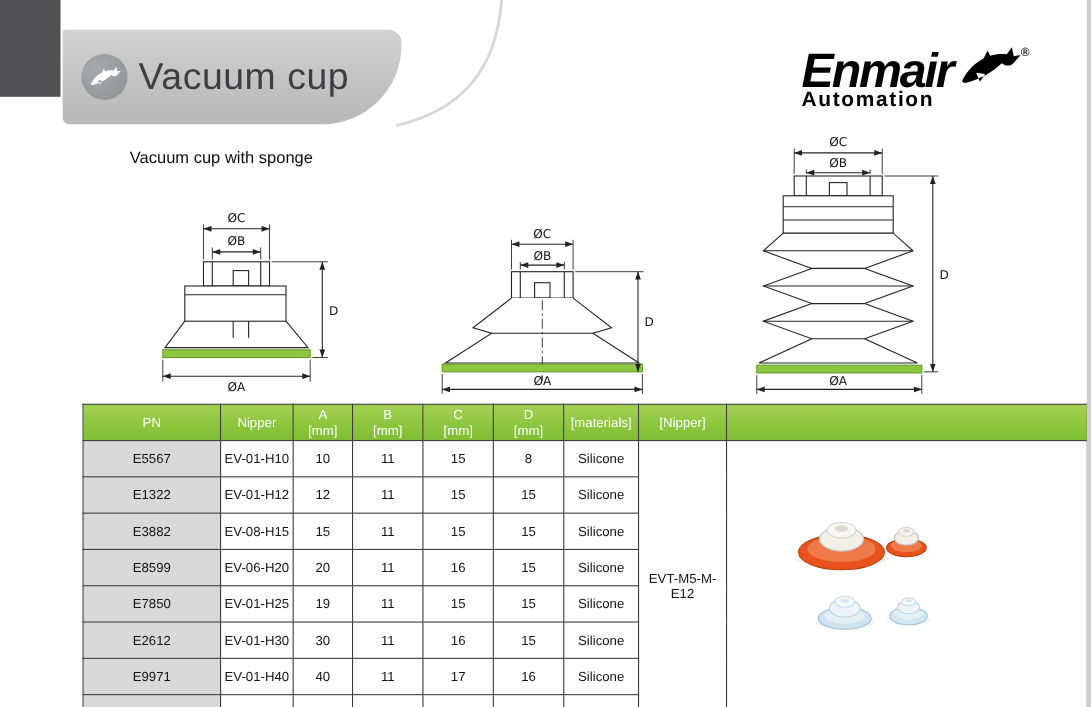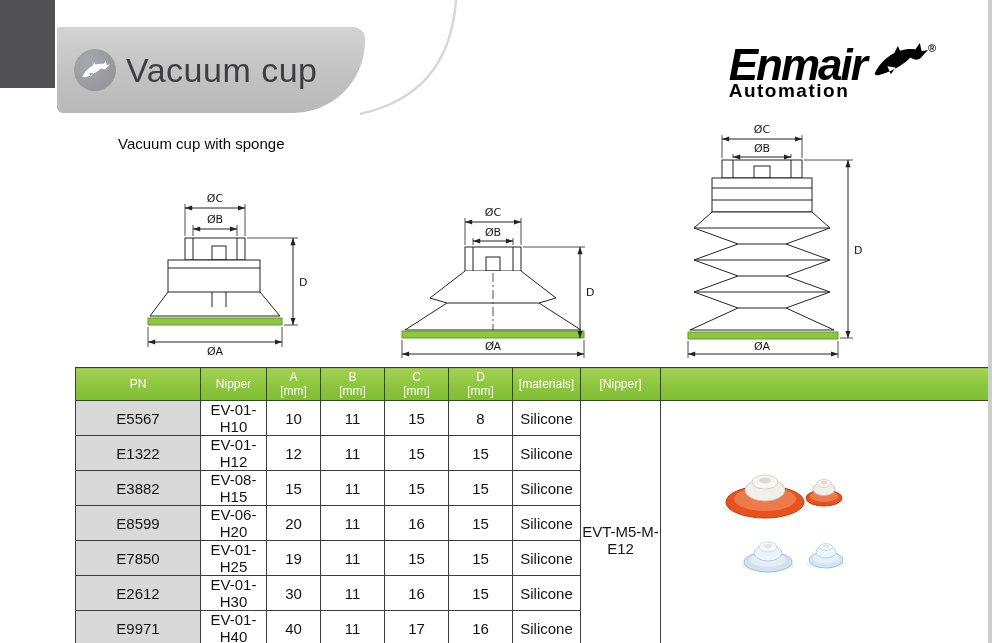--- a/index.html
+++ b/index.html
@@ -38,21 +38,21 @@
   .dashline { stroke:#232323; stroke-width:.8; stroke-dasharray:9 3 2 3; }
   text.dim { font-family:"DejaVu Sans","Liberation Sans",sans-serif; font-size:11px; fill:#141414; text-anchor:middle; }
   .spec-table { position:absolute; left:75px; top:367px; width:913px; border-collapse:collapse; table-layout:fixed; }
   .spec-table th {
     background:linear-gradient(180deg,#a5d052 0%,#8cc63e 55%,#80bd34 100%);
     color:#fff; font-weight:normal; font-size:12px; line-height:1.2;
     border:1px solid #3c3c3c; height:33px; text-align:center; vertical-align:middle;
   }
   .spec-table td {
     border:1px solid #3c3c3c; height:33px; background:#fff;
-    font-size:15px; color:#141414; text-align:center; vertical-align:middle;
+    font-size:12px; color:#141414; text-align:center; vertical-align:middle;
   }
   .spec-table td.pn { background:#d9d9d9; }
   .cups-photo { position:absolute; left:690px; top:452px; }
 </style>
 </head>
 <body>
 
 <svg width="0" height="0" style="position:absolute" aria-hidden="true">
   <defs>
     <symbol id="dolphin" viewBox="0 0 100 72">

